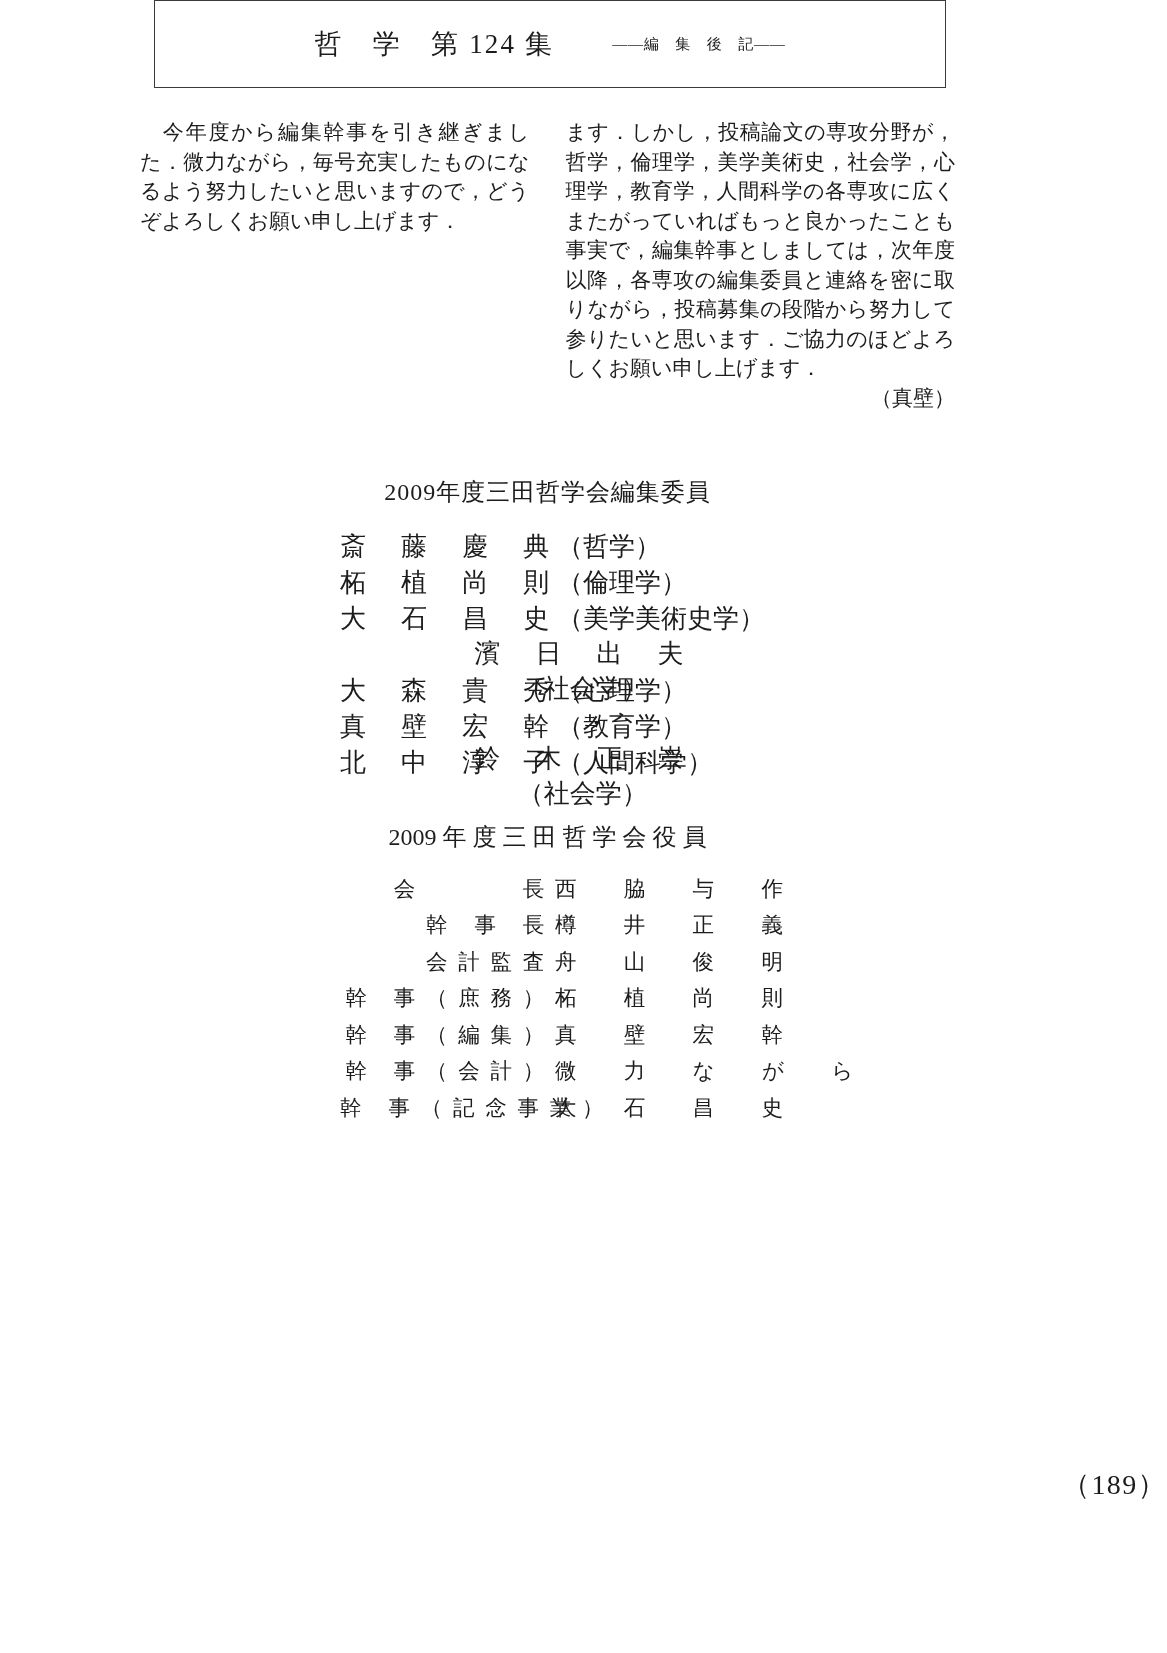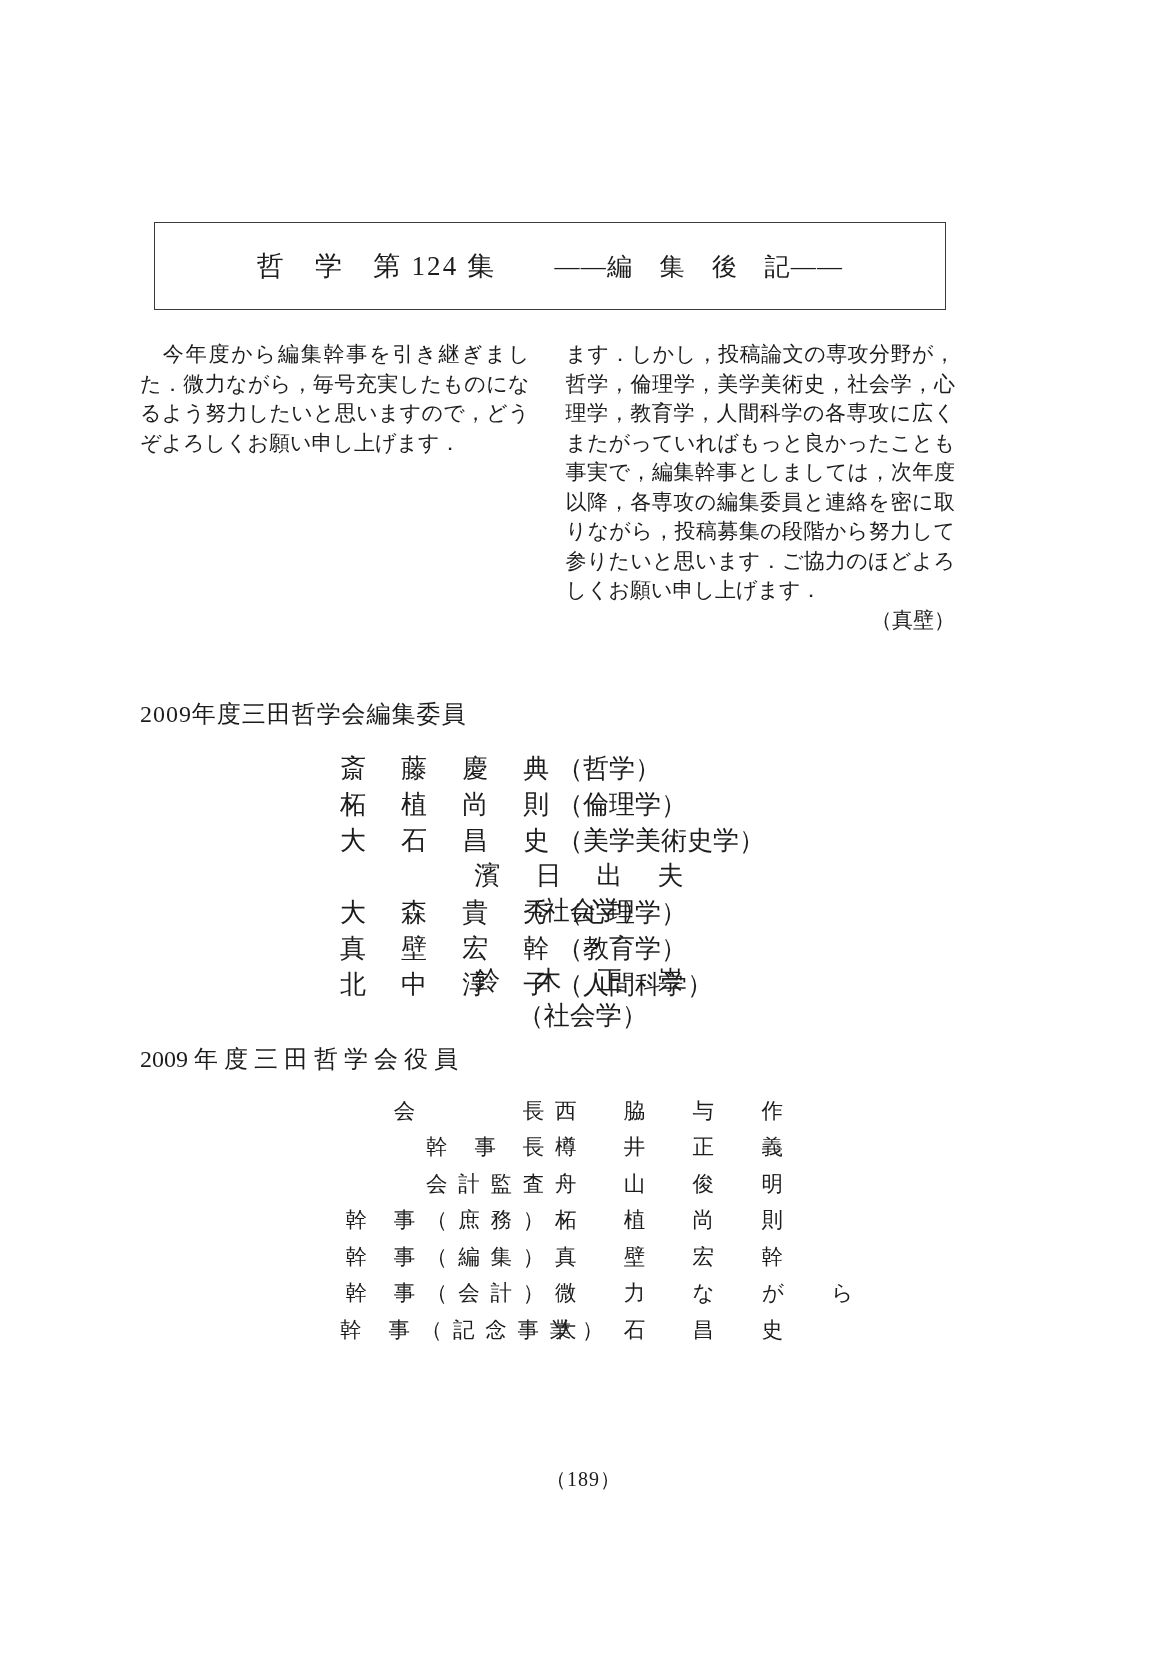--- a/index.html
+++ b/index.html
@@ -22,38 +22,37 @@
   }
   .content {
     position: absolute;
     left: 140px;
     top: 0;
     width: 815px;
   }
 
   
   .title-box {
-    margin-top: 222px;
     margin-left: 14px;
     width: 792px;
     height: 88px;
     box-sizing: border-box;
     border: 1.5px solid #3a3a3a;
     display: flex;
     align-items: center;
     justify-content: center;
     gap: 58px;
     white-space: pre;
   }
   .journal-title {
     font-size: 27px;
     letter-spacing: 0.08em;
   }
   .section-label {
-    font-size: 25px;
+    font-size: 15px;
     letter-spacing: 0.05em;
   }
 
   
   .columns {
     display: flex;
     gap: 36px;
     margin-top: 30px;
   }
   .col {
@@ -65,20 +64,21 @@
   .col p {
     margin: 0;
   }
   .signature {
     text-align: right;
     margin-top: 1px;
   }
 
   
   .section-heading {
+    text-align: center;
     font-size: 24px;
     line-height: 30px;
     white-space: pre;
   }
   .editors-heading { margin-top: 64px; letter-spacing: 0.04em; }
   .officers-heading { margin-top: 42px; }
 
   
   .editors-list {
     margin-top: 21px;
@@ -125,22 +125,22 @@
   .off-name {
     letter-spacing: 2.2em;
   }
 
   
   .page-number {
     position: absolute;
     left: 0;
     right: 0;
     top: 1466px;
-    text-align: center;
-    font-size: 20px;
+    text-align: right;
+    font-size: 28px;
     letter-spacing: 0.05em;
   }
 </style>
 </head>
 <body>
 
 <div class="page">
   <div class="content">
 
     <div class="title-box">

